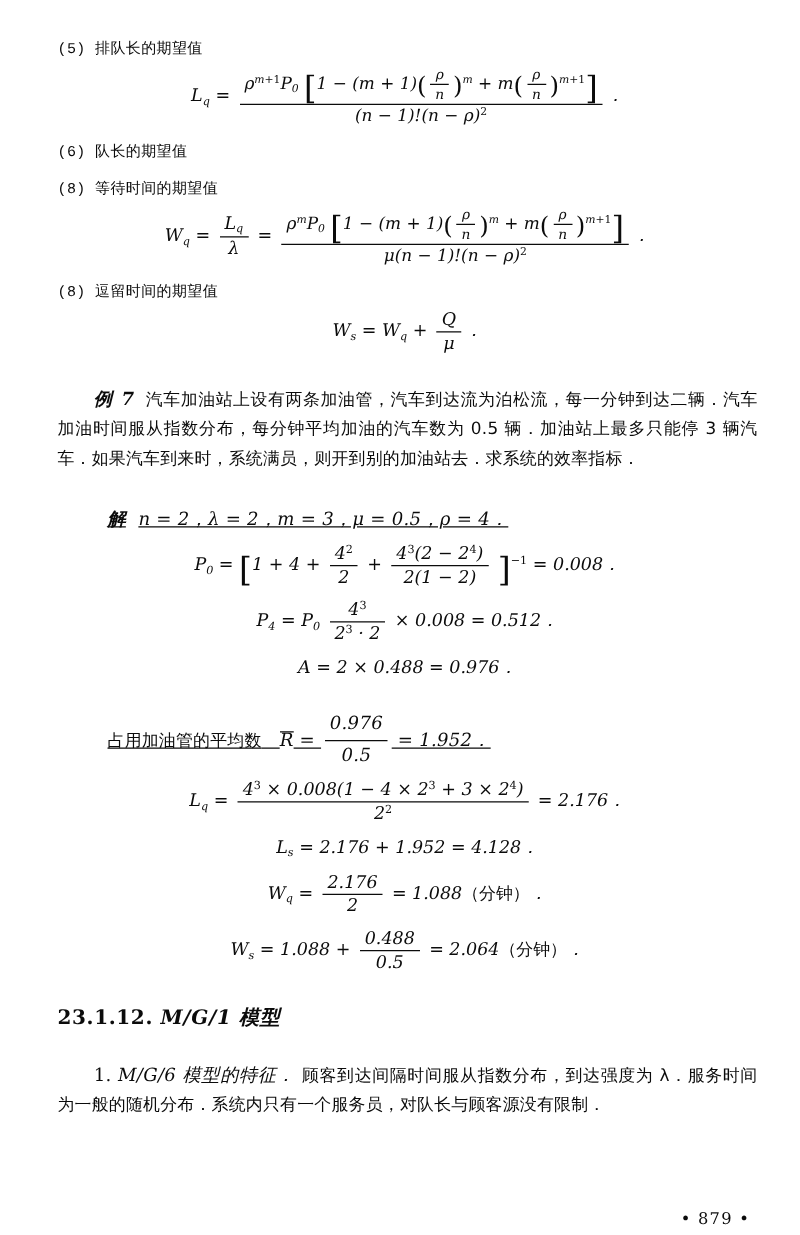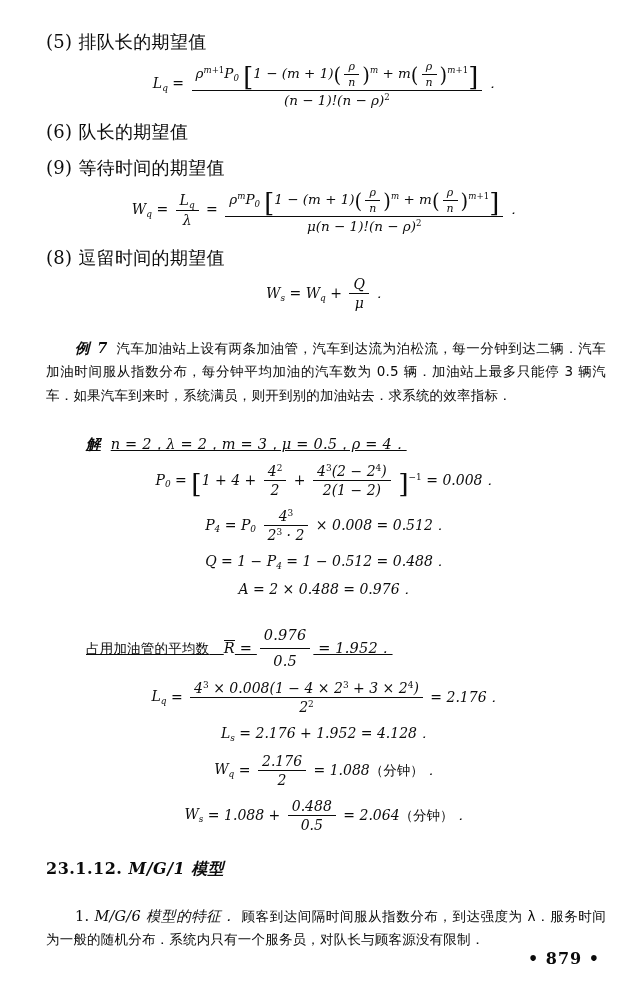--- a/index.html
+++ b/index.html
@@ -16,23 +16,24 @@
   }
   .page {
     position: relative;
     width: 640px;
     height: 988px;
     box-sizing: border-box;
     padding: 18px 34px 10px 46px;
     filter: contrast(1.05);
   }
   .item-head {
-    font-size: 18px;
+    font-size: 12px;
     margin: 12px 0 6px 0;
     letter-spacing: 0.3px;
+    font-family: Liberation Mono, monospace;
   }
   .formula {
     text-align: center;
     margin: 6px 0 10px 0;
     font-family: "DejaVu Serif", serif;
     font-style: italic;
     font-size: 14px;
   }
   .para {
     font-size: 14.5px;
@@ -56,24 +57,23 @@
   }
   .section-title {
     font-size: 16px;
     margin: 26px 0 10px 0;
     letter-spacing: 0.5px;
     font-weight: bold;
   }
   .pagenum {
     position: absolute;
     right: 40px;
-    bottom: 20px;
-    font-size: 16px;
+    bottom: 5px;
+    font-size: 13px;
     letter-spacing: 1px;
-    font-weight: bold;
   }
   
   .mfrac {
     display: inline-block;
     vertical-align: middle;
     text-align: center;
     margin: 0 3px;
   }
   .mfrac > .num {
     display: block;
@@ -112,21 +112,21 @@
       </span>
       <span class="den">(<span class="ital">n</span> − 1)!(<span class="ital">n</span> − <span class="ital">ρ</span>)<sup class="up">2</sup></span>
     </span>．
   </div>
 
   <div class="item-head">
     <span>(6) 队长的期望值</span>
   </div>
 
   <div class="item-head">
-    <span>(9) 等待时间的期望值</span>
+    <span>(8) 等待时间的期望值</span>
   </div>
   <div class="formula">
     <span class="ital">W<sub>q</sub></span> =
     <span class="mfrac"><span class="num"><span class="ital">L<sub>q</sub></span></span><span class="den"><span class="ital">λ</span></span></span>
     =
     <span class="mfrac" style="font-size:13.5px;">
       <span class="num">
         <span class="ital">ρ</span><sup class="ital">m</sup><span class="ital">P</span><sub>0</sub>
         <span class="bigb">[</span>1 − (<span class="ital">m</span> + 1)<span class="bigbs">(</span><span class="mfrac" style="font-size:11px;"><span class="num"><span class="ital">ρ</span></span><span class="den"><span class="ital">n</span></span></span><span class="bigbs">)</span><sup class="ital">m</sup>
         + <span class="ital">m</span><span class="bigbs">(</span><span class="mfrac" style="font-size:11px;"><span class="num"><span class="ital">ρ</span></span><span class="den"><span class="ital">n</span></span></span><span class="bigbs">)</span><sup class="up"><span class="ital">m</span>+1</sup><span class="bigb">]</span>
@@ -159,23 +159,20 @@
     <span class="mfrac"><span class="num">4<sup class="up">3</sup>(2 − 2<sup class="up">4</sup>)</span><span class="den">2(1 − 2)</span></span>
     <span class="bigb">]</span><sup class="up">−1</sup> = 0.008．
   </div>
 
   <div class="formula">
     <span class="ital">P</span><sub>4</sub> = <span class="ital">P</span><sub>0</sub>
     <span class="mfrac"><span class="num">4<sup class="up">3</sup></span><span class="den">2<sup class="up">3</sup> · 2</span></span>
     × 0.008 = 0.512．
   </div>
 
-  <div class="formula">
-    <span class="ital">Q</span> = 1 − <span class="ital">P</span><sub>4</sub> = 1 − 0.512 = 0.488．
-  </div>
 
   <div class="formula">
     <span class="ital">A</span> = 2 × 0.488 = 0.976．
   </div>
 
   <div class="para noindent indent-sol">
     <span class="cn">占用加油管的平均数</span>&nbsp;&nbsp;
     <span class="ital"><span class="ov">R</span> =
       <span class="mfrac"><span class="num">0.976</span><span class="den">0.5</span></span>
       = 1.952．</span>

